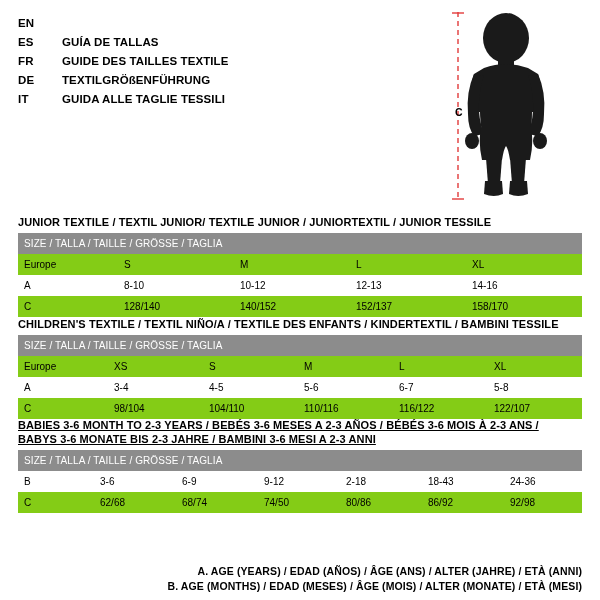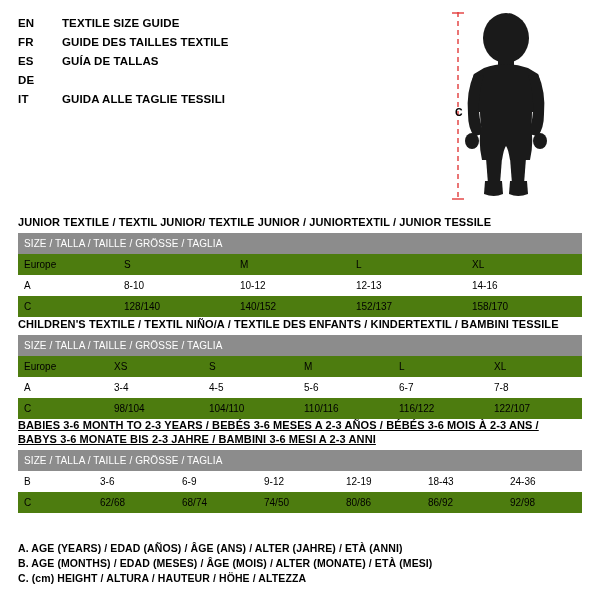--- a/index.html
+++ b/index.html
@@ -99,57 +99,58 @@
     vertical-align: middle;
     height: 15px;
   }
   tr.hdr td {
     background: #8c8c8c;
     color: #ffffff;
     font-size: 10px;
     font-weight: normal;
     letter-spacing: 0.1px;
   }
-  tr.shade td { background: #4d7c0f; }
+  tr.shade td { background: #84cc16; }
   tr.plain td { background: #ffffff; }
 
   
   .legend {
     position: absolute;
     left: 18px;
-    bottom: 14px;
+    bottom: 6px;
     width: 564px;
+    text-align: right;
   }
   .legend div {
     font-size: 10.5px;
     font-weight: bold;
     line-height: 15px;
     letter-spacing: 0.1px;
   }
 </style>
 </head>
 <body>
 
 <div class="page">
 
   <div class="lang-block">
     <div class="lang-row">
       <span class="lang-code">EN</span>
-      <span class="lang-title">TEXTILE SIZE GUIDE</span>
+    </div>
+    <div class="lang-row">
+      <span class="lang-code">ES</span>
+      <span class="lang-title">GUÍA DE TALLAS</span>
     </div>
     <div class="lang-row">
       <span class="lang-code">FR</span>
       <span class="lang-title">GUIDE DES TAILLES TEXTILE</span>
     </div>
     <div class="lang-row">
-      <span class="lang-code">ES</span>
-      <span class="lang-title">GUÍA DE TALLAS</span>
-    </div>
-    <div class="lang-row">
       <span class="lang-code">DE</span>
+      <span class="lang-title">TEXTILGRÖßENFÜHRUNG</span>
     </div>
     <div class="lang-row">
       <span class="lang-code">IT</span>
       <span class="lang-title">GUIDA ALLE TAGLIE TESSILI</span>
     </div>
   </div>
 
   <div class="figure-area">
     <svg width="140" height="196" viewBox="0 0 140 196" xmlns="http://www.w3.org/2000/svg">
 
@@ -249,21 +250,21 @@
           <td>M</td>
           <td>L</td>
           <td>XL</td>
         </tr>
         <tr class="plain">
           <td>A</td>
           <td>3-4</td>
           <td>4-5</td>
           <td>5-6</td>
           <td>6-7</td>
-          <td>7-8</td>
+          <td>5-8</td>
         </tr>
         <tr class="shade">
           <td>C</td>
           <td>98/104</td>
           <td>104/110</td>
           <td>110/116</td>
           <td>116/122</td>
           <td>122/107</td>
         </tr>
       </tbody>
@@ -287,36 +288,35 @@
       </colgroup>
       <tbody>
         <tr class="hdr">
           <td colspan="7">SIZE / TALLA / TAILLE / GRÖSSE / TAGLIA</td>
         </tr>
         <tr class="plain">
           <td>B</td>
           <td>3-6</td>
           <td>6-9</td>
           <td>9-12</td>
-          <td>12-19</td>
+          <td>2-18</td>
           <td>18-43</td>
           <td>24-36</td>
         </tr>
         <tr class="shade">
           <td>C</td>
           <td>62/68</td>
           <td>68/74</td>
           <td>74/50</td>
           <td>80/86</td>
           <td>86/92</td>
           <td>92/98</td>
         </tr>
       </tbody>
     </table>
   </div>
 
   <div class="legend">
     <div>A. AGE (YEARS) / EDAD (AÑOS) / ÂGE (ANS) / ALTER (JAHRE) / ETÀ (ANNI)</div>
     <div>B. AGE (MONTHS) / EDAD (MESES) / ÂGE (MOIS) / ALTER (MONATE) / ETÀ (MESI)</div>
-    <div>C. (cm) HEIGHT / ALTURA / HAUTEUR / HÖHE / ALTEZZA</div>
   </div>
 
 </div>
 
 </body></html>

